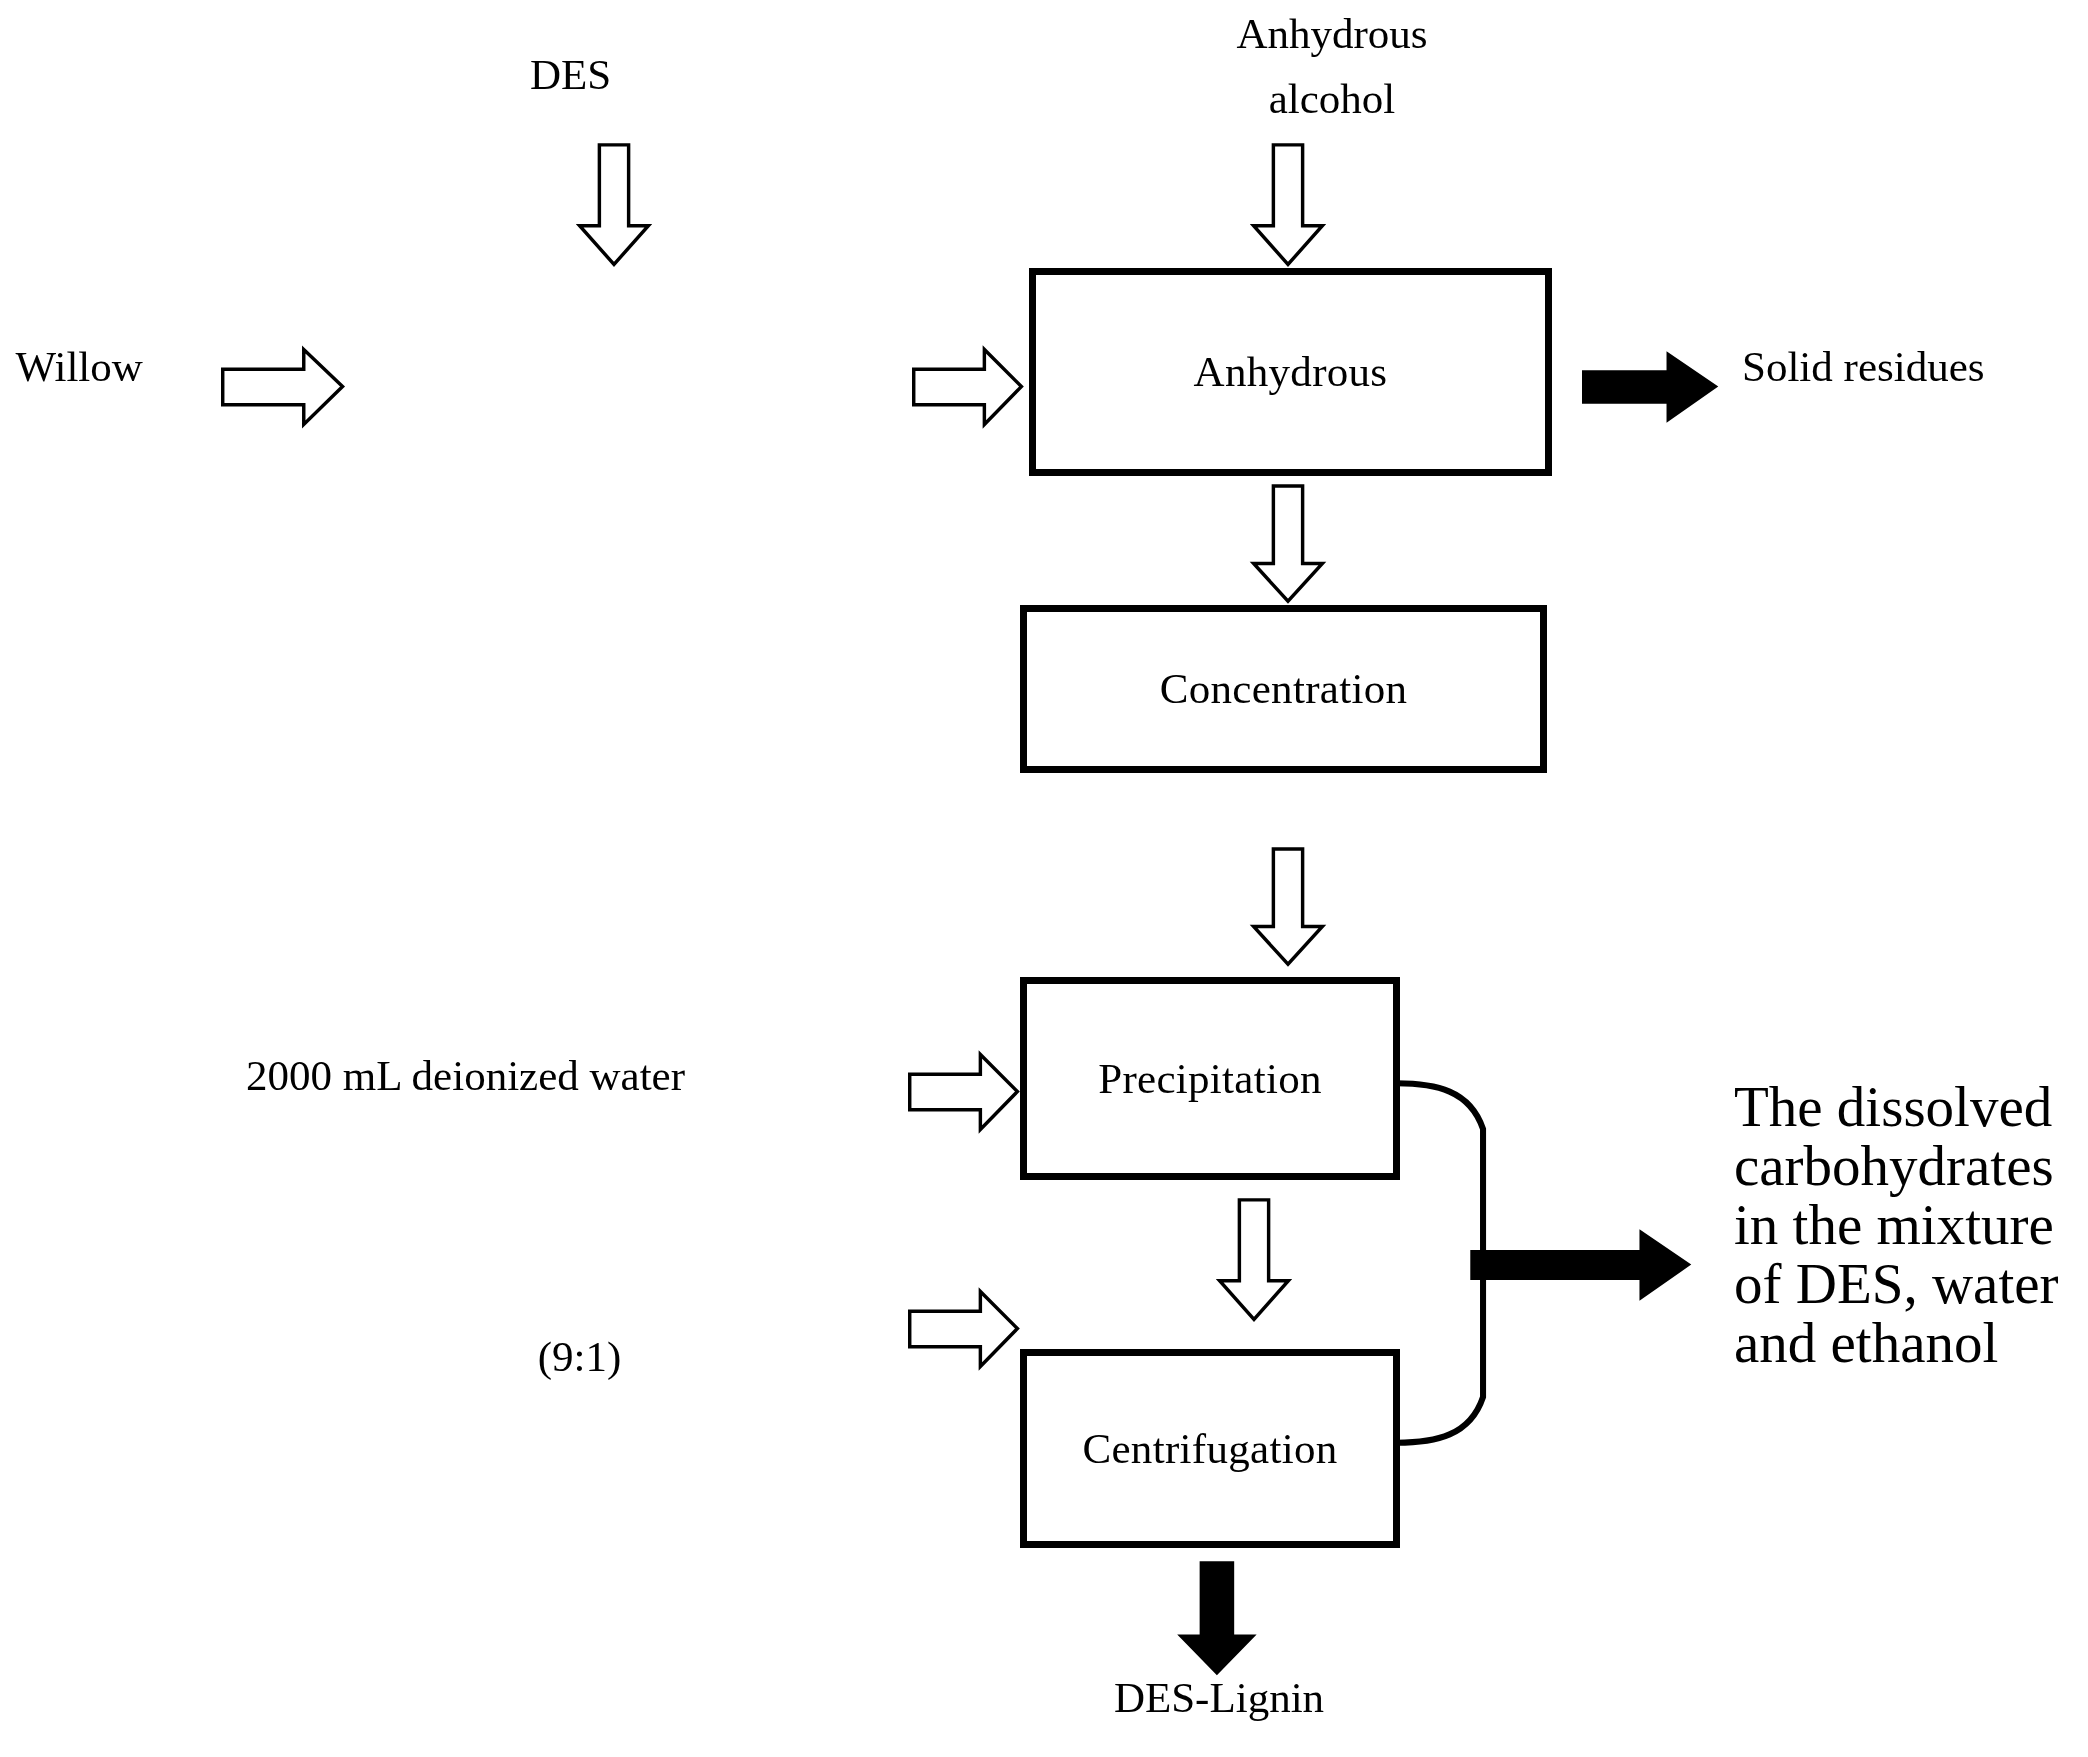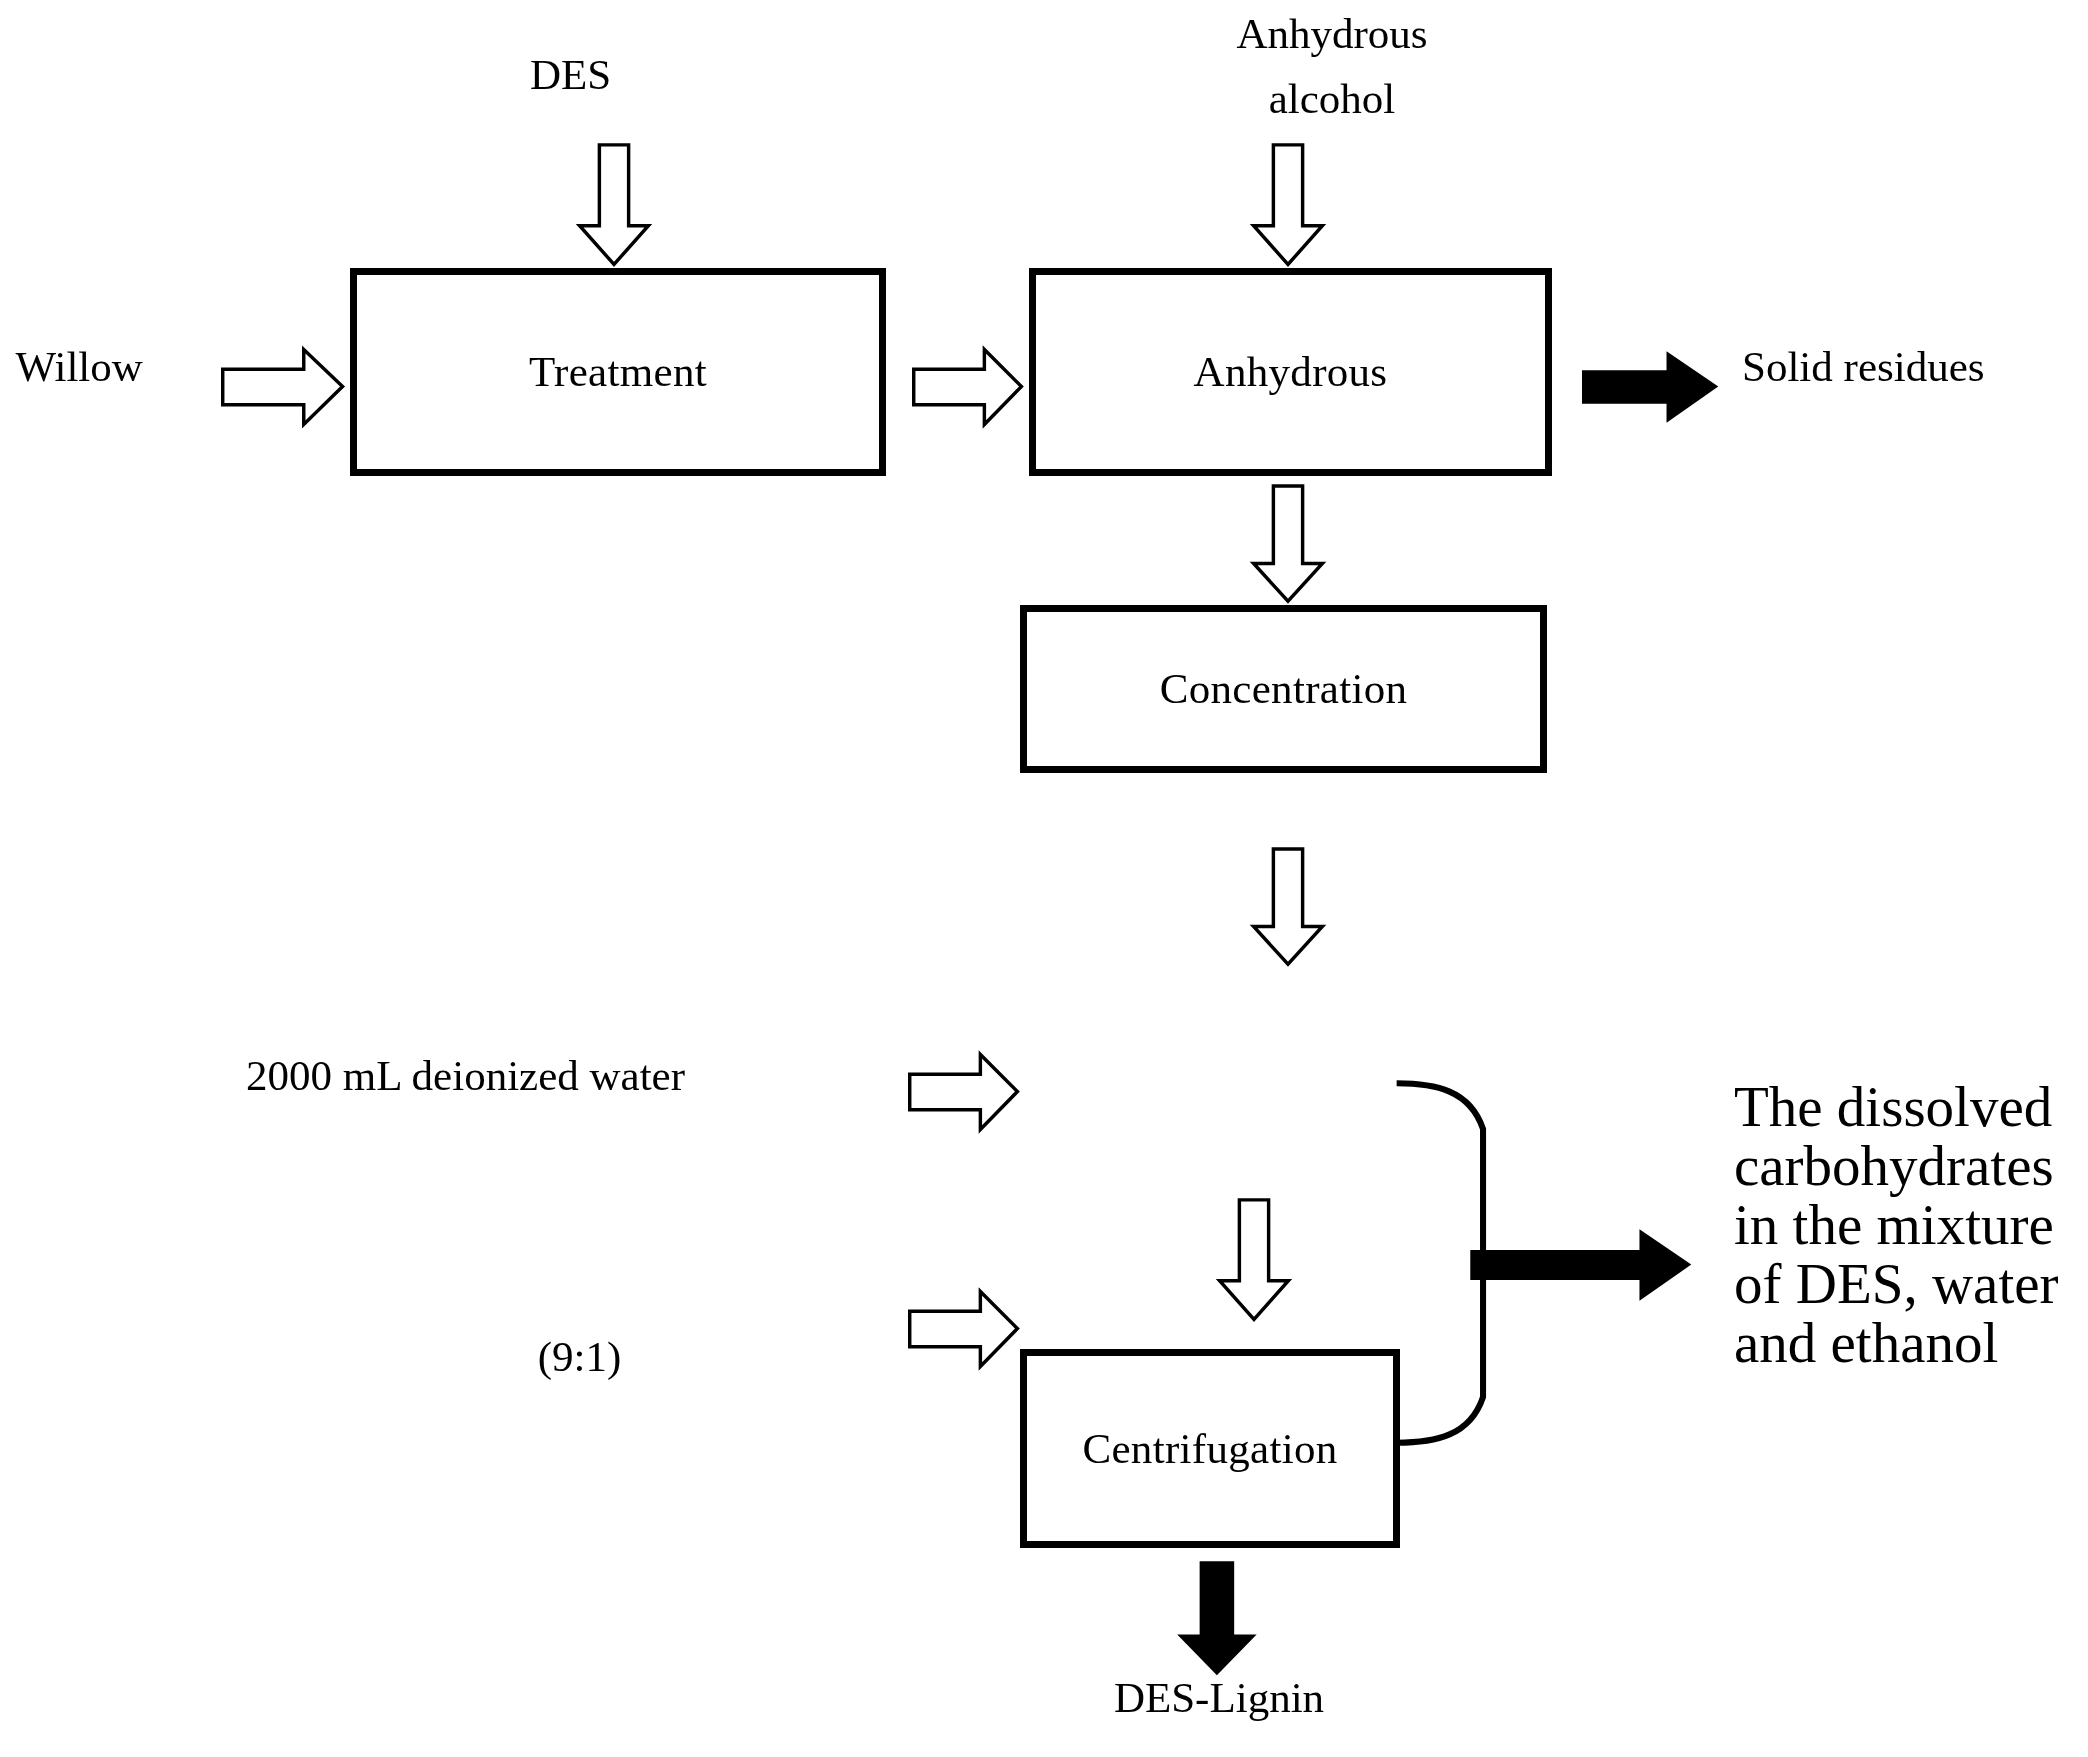--- a/index.html
+++ b/index.html
@@ -85,23 +85,20 @@
   <svg class="arrow-svg" style="left:1245px; top:143px;" width="86" height="125" viewBox="0 0 100 145">
     <polygon class="arrow-hollow" points="33,2 67,2 67,96 90,96 50,141 10,96 33,96"></polygon>
   </svg>
 
   <div class="free-text" style="left:15.6px; top:342px;">Willow</div>
 
   <svg class="arrow-svg" style="left:221px; top:346px;" width="125" height="82" viewBox="0 0 145 95">
     <polygon class="arrow-hollow" points="2,27 96,27 96,4 141,47 96,91 96,68 2,68"></polygon>
   </svg>
 
-  <div class="node-box" style="left:350px; top:268px; width:536px; height:208px;">
-    <span class="node-label">Treatment</span>
-  </div>
 
   <svg class="arrow-svg" style="left:912px; top:346px;" width="112" height="82" viewBox="0 0 130 95">
     <polygon class="arrow-hollow" points="2,27 84,27 84,4 127,47 84,91 84,68 2,68"></polygon>
   </svg>
 
   <div class="node-box" style="left:1029px; top:268px; width:523px; height:208px;">
     <span class="node-label">Anhydrous</span>
   </div>
 
   <svg class="arrow-svg" style="left:1582px; top:346px;" width="138" height="82" viewBox="0 0 160 95">
@@ -121,20 +118,23 @@
   <svg class="arrow-svg" style="left:1245px; top:847px;" width="86" height="121" viewBox="0 0 100 140">
     <polygon class="arrow-hollow" points="33,2 67,2 67,92 90,92 50,136 10,92 33,92"></polygon>
   </svg>
 
   <div class="free-text" style="left:246px; top:1051px;">2000 mL deionized water</div>
 
   <svg class="arrow-svg" style="left:908px; top:1051px;" width="112" height="82" viewBox="0 0 130 95">
     <polygon class="arrow-hollow" points="2,27 84,27 84,4 127,47 84,91 84,68 2,68"></polygon>
   </svg>
 
+  <div class="node-box" style="left:1020px; top:977px; width:380px; height:203px;">
+    <span class="node-label">Precipitation</span>
+  </div>
 
   <svg class="arrow-svg" style="left:1211px; top:1198px;" width="86" height="125" viewBox="0 0 100 145">
     <polygon class="arrow-hollow" points="33,2 67,2 67,96 90,96 50,141 10,96 33,96"></polygon>
   </svg>
 
   <div class="free-text centered" style="left:398px; top:1332px; width:363px;">(9:1)</div>
 
   <svg class="arrow-svg" style="left:908px; top:1288px;" width="112" height="82" viewBox="0 0 130 95">
     <polygon class="arrow-hollow" points="2,27 84,27 84,4 127,47 84,91 84,68 2,68"></polygon>
   </svg>

